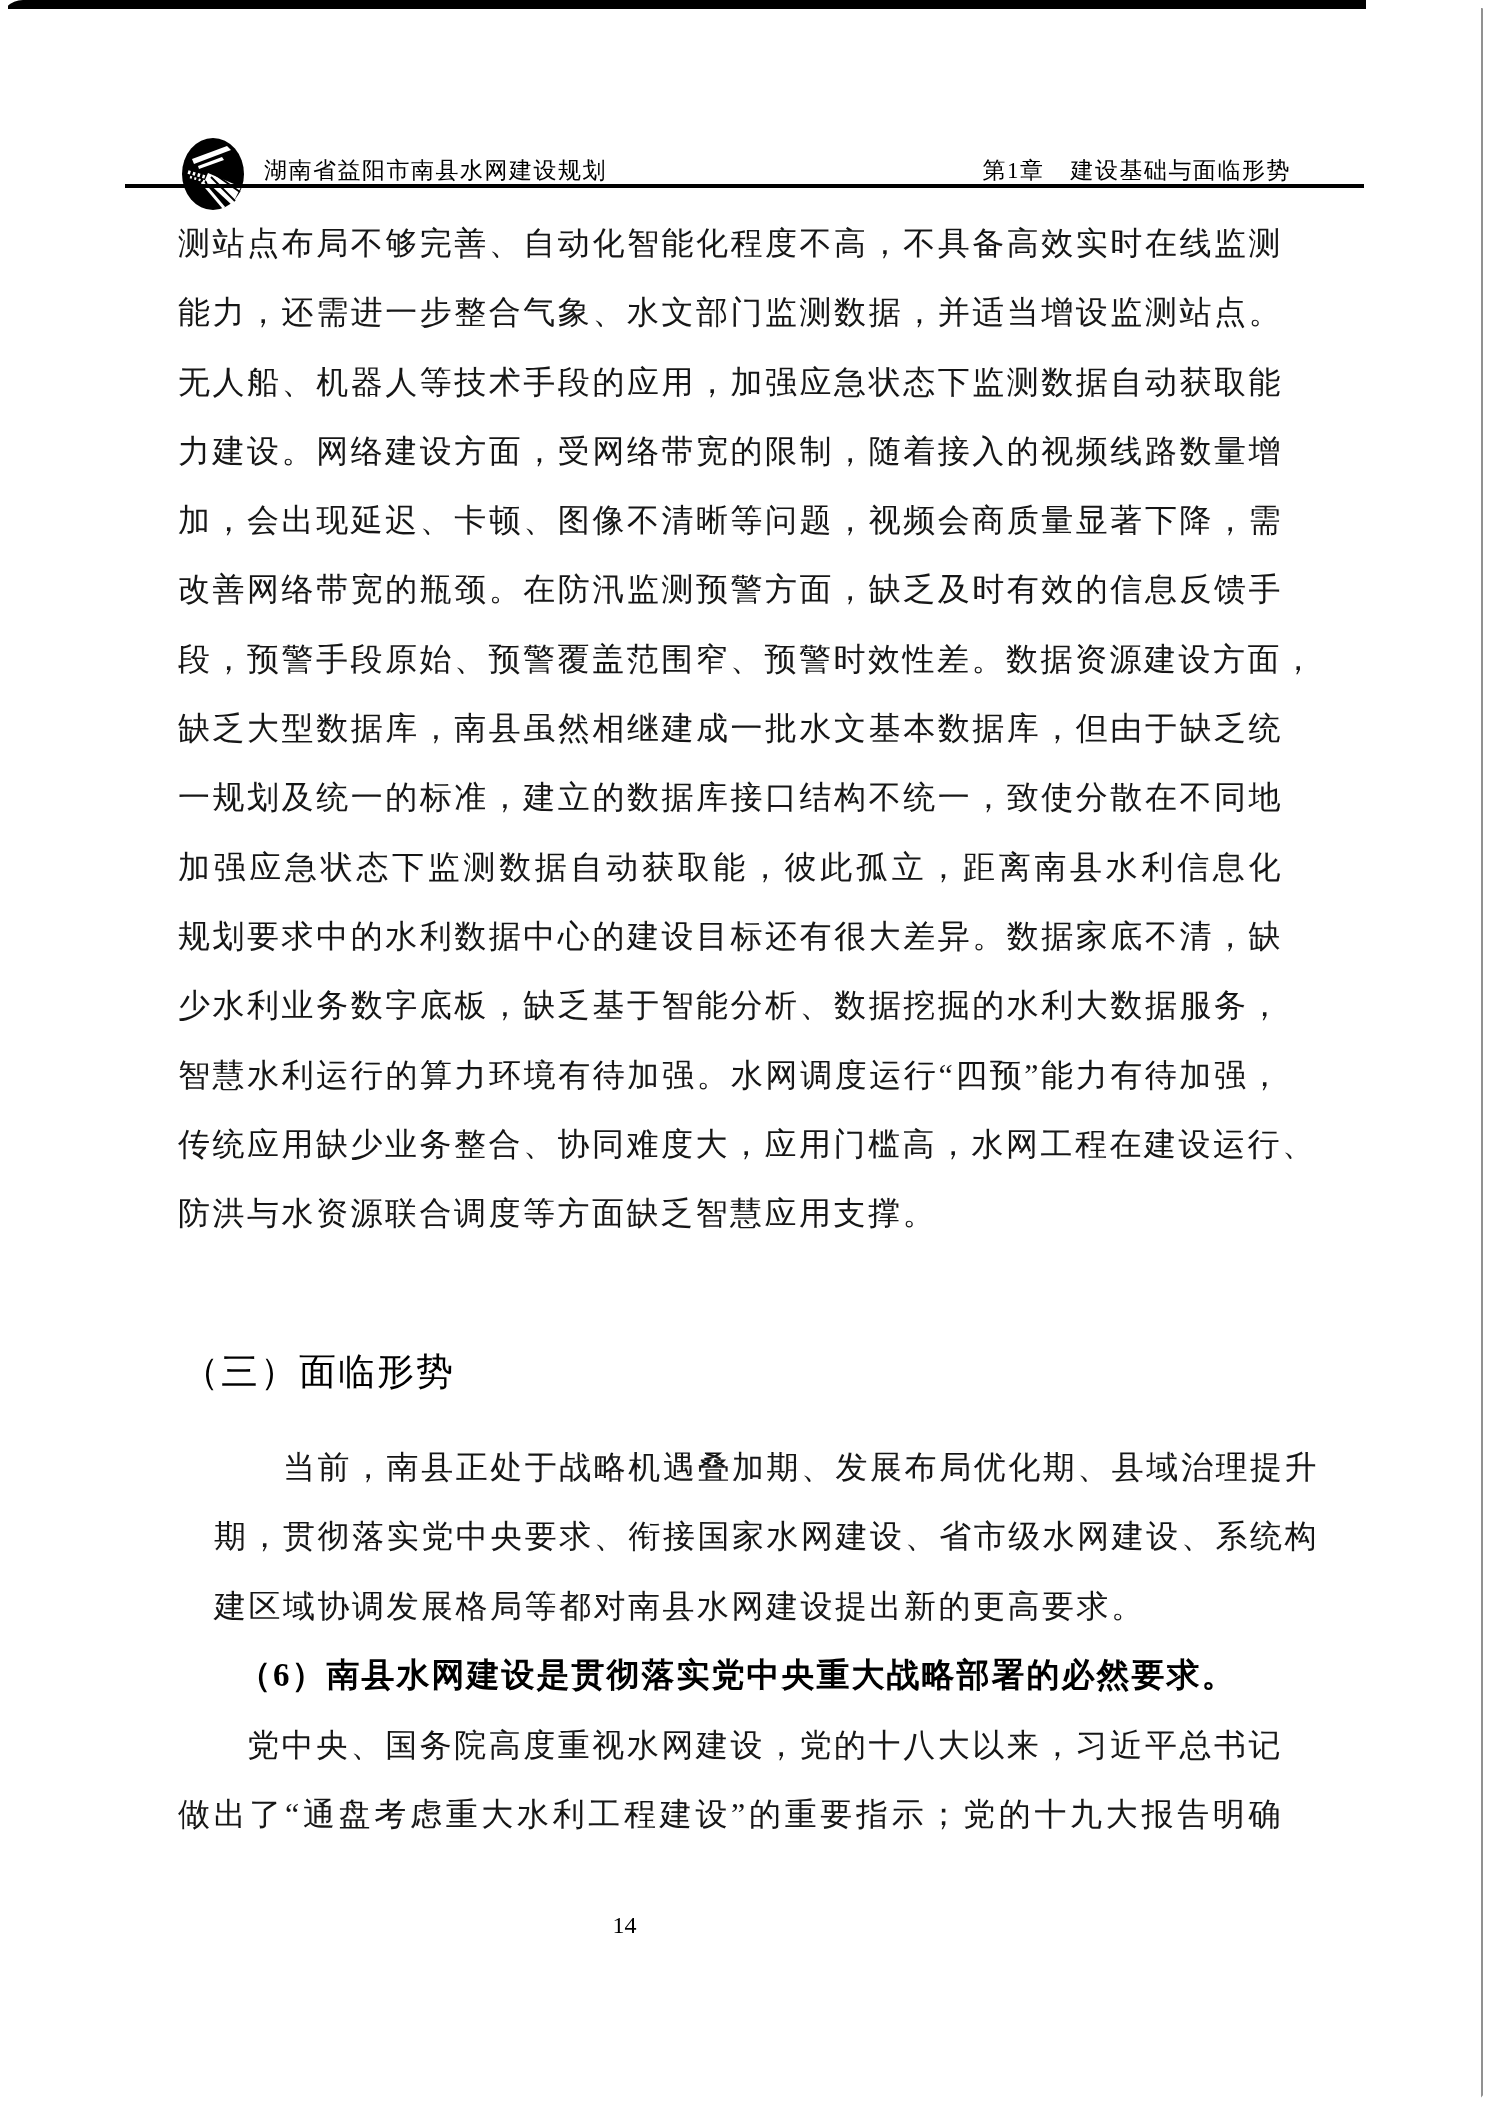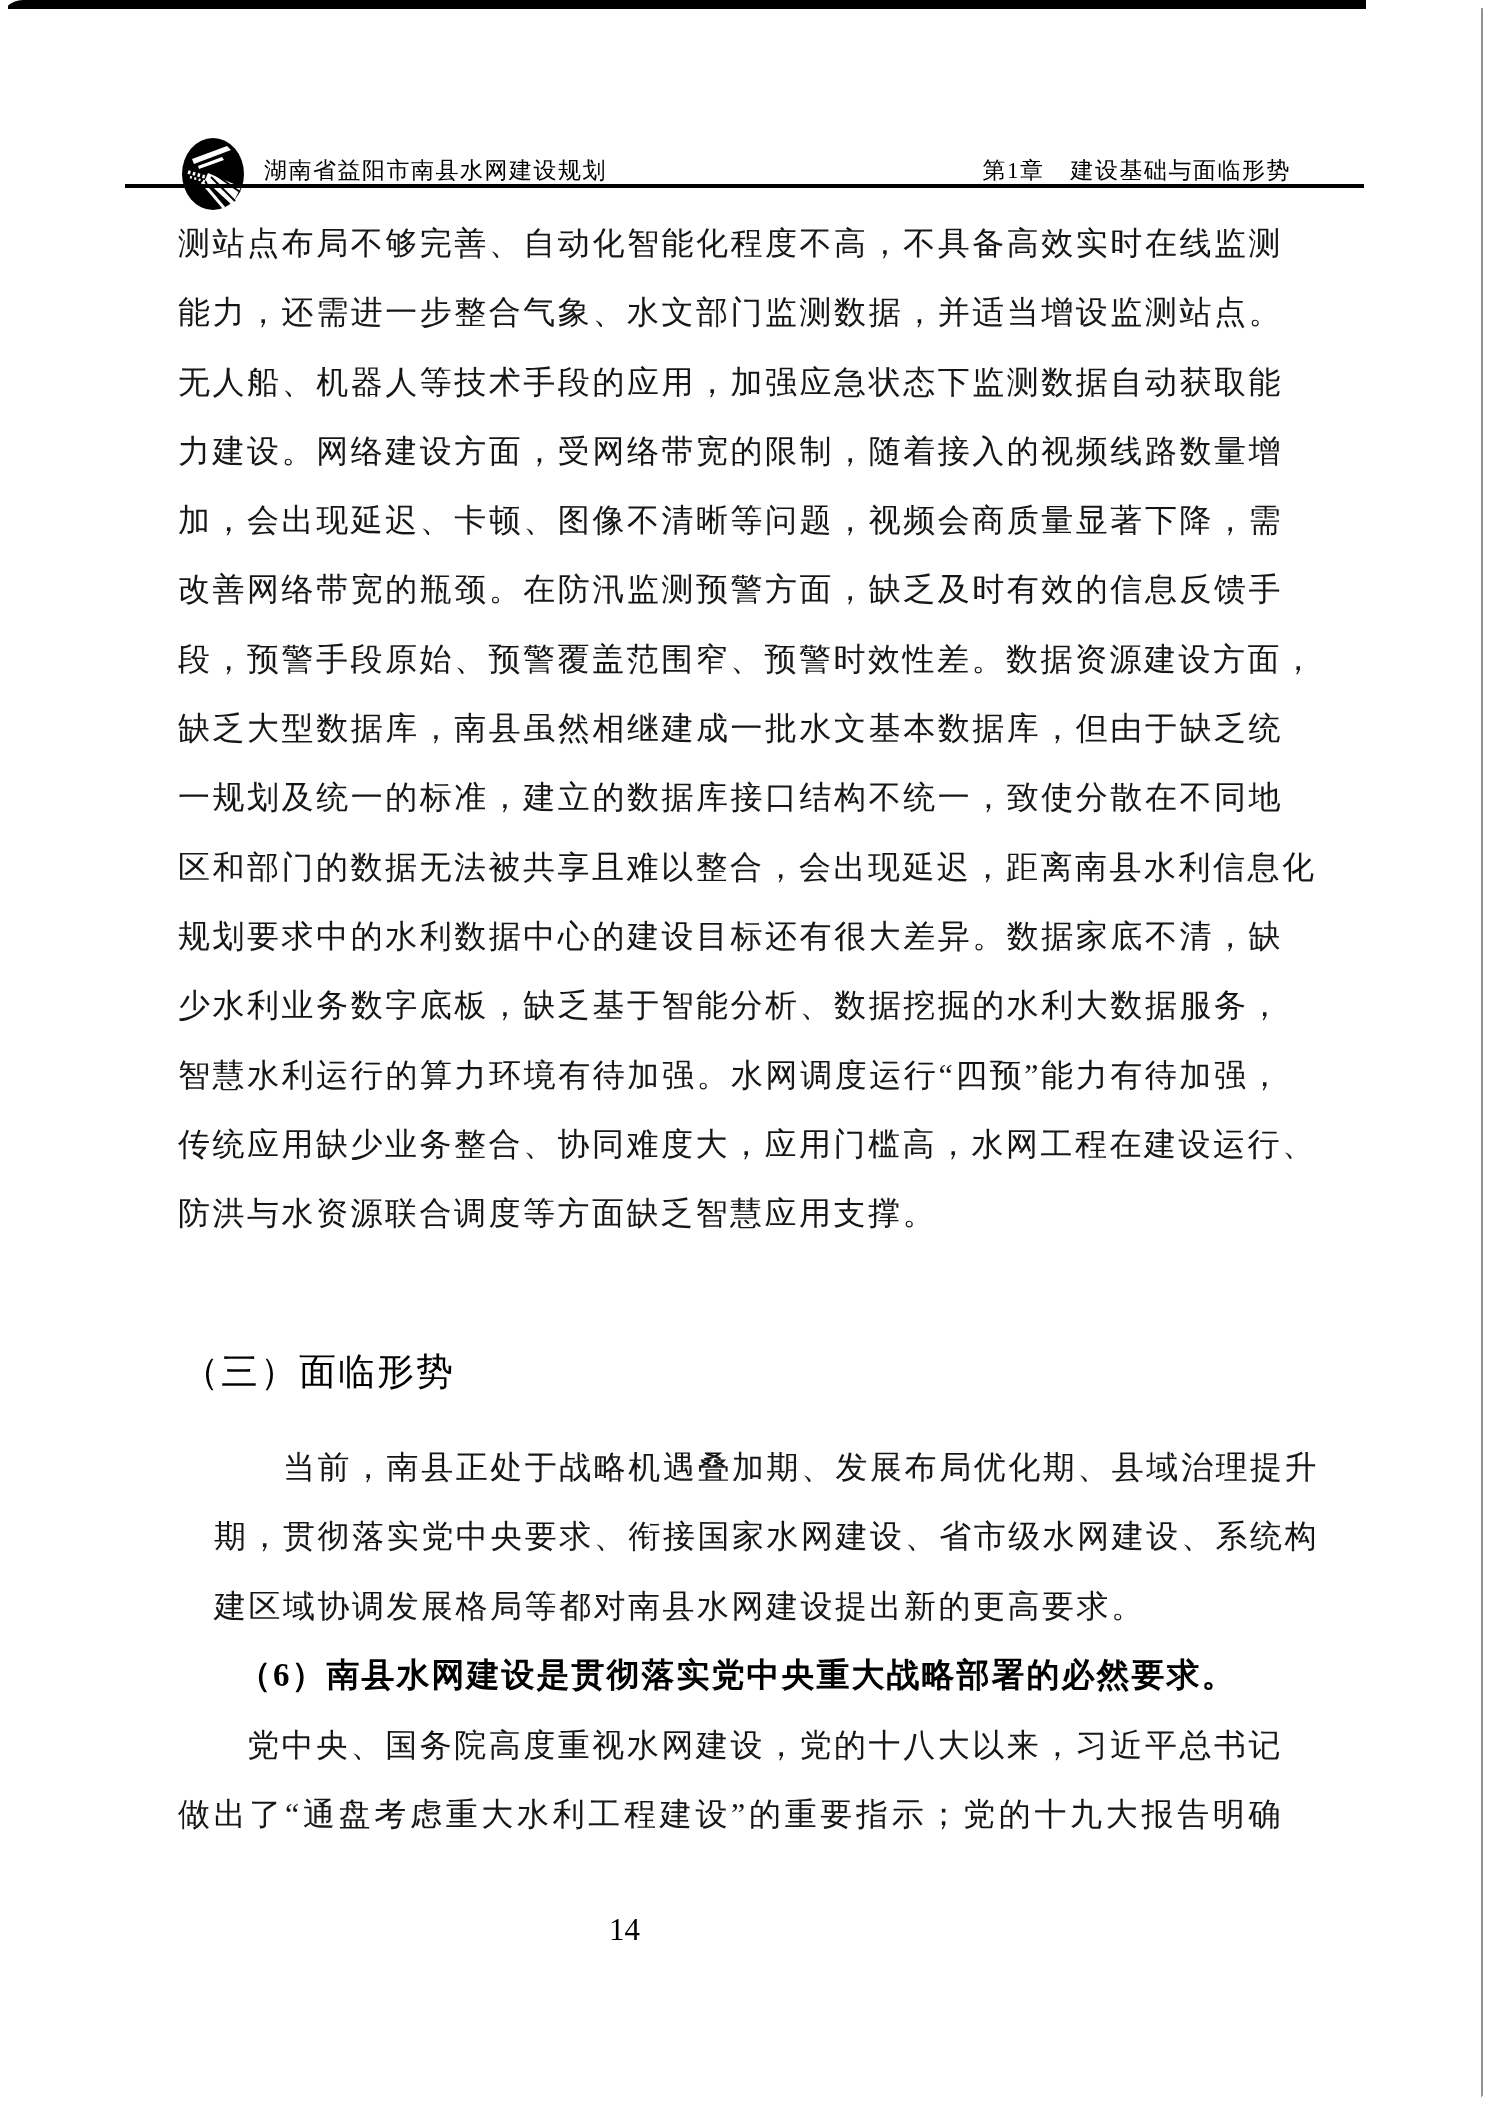--- a/index.html
+++ b/index.html
@@ -79,21 +79,21 @@
     letter-spacing: 2px;
     text-indent: 60px;
     color: #000000;
     white-space: nowrap;
   }
 
   
   .footer {
     left: 0; top: 1912px; width: 1249px;
     text-align: center;
-    font-size: 31px;
+    font-size: 24px;
     color: #000000;
   }
 </style>
 </head>
 <body>
 
 <div class="page">
 
   <div class="abs top-bar"></div>
   <div class="abs right-edge"></div>
@@ -120,21 +120,21 @@
   <div class="abs textblock para1">
     <div class="line">测站点布局不够完善、自动化智能化程度不高，不具备高效实时在线监测</div>
     <div class="line">能力，还需进一步整合气象、水文部门监测数据，并适当增设监测站点。</div>
     <div class="line">无人船、机器人等技术手段的应用，加强应急状态下监测数据自动获取能</div>
     <div class="line">力建设。网络建设方面，受网络带宽的限制，随着接入的视频线路数量增</div>
     <div class="line">加，会出现延迟、卡顿、图像不清晰等问题，视频会商质量显著下降，需</div>
     <div class="line">改善网络带宽的瓶颈。在防汛监测预警方面，缺乏及时有效的信息反馈手</div>
     <div class="line">段，预警手段原始、预警覆盖范围窄、预警时效性差。数据资源建设方面，</div>
     <div class="line">缺乏大型数据库，南县虽然相继建成一批水文基本数据库，但由于缺乏统</div>
     <div class="line">一规划及统一的标准，建立的数据库接口结构不统一，致使分散在不同地</div>
-    <div class="line">区和部门的数据无法被共享且难以整合，会出现延迟，距离南县水利信息化</div>
+    <div class="line">加强应急状态下监测数据自动获取能，彼此孤立，距离南县水利信息化</div>
     <div class="line">规划要求中的水利数据中心的建设目标还有很大差异。数据家底不清，缺</div>
     <div class="line">少水利业务数字底板，缺乏基于智能分析、数据挖掘的水利大数据服务，</div>
     <div class="line">智慧水利运行的算力环境有待加强。水网调度运行“四预”能力有待加强，</div>
     <div class="line">传统应用缺少业务整合、协同难度大，应用门槛高，水网工程在建设运行、</div>
     <div class="line last">防洪与水资源联合调度等方面缺乏智慧应用支撑。</div>
   </div>
 
   <div class="abs section-heading">（三）面临形势</div>
 
   <div class="abs textblock para2">

